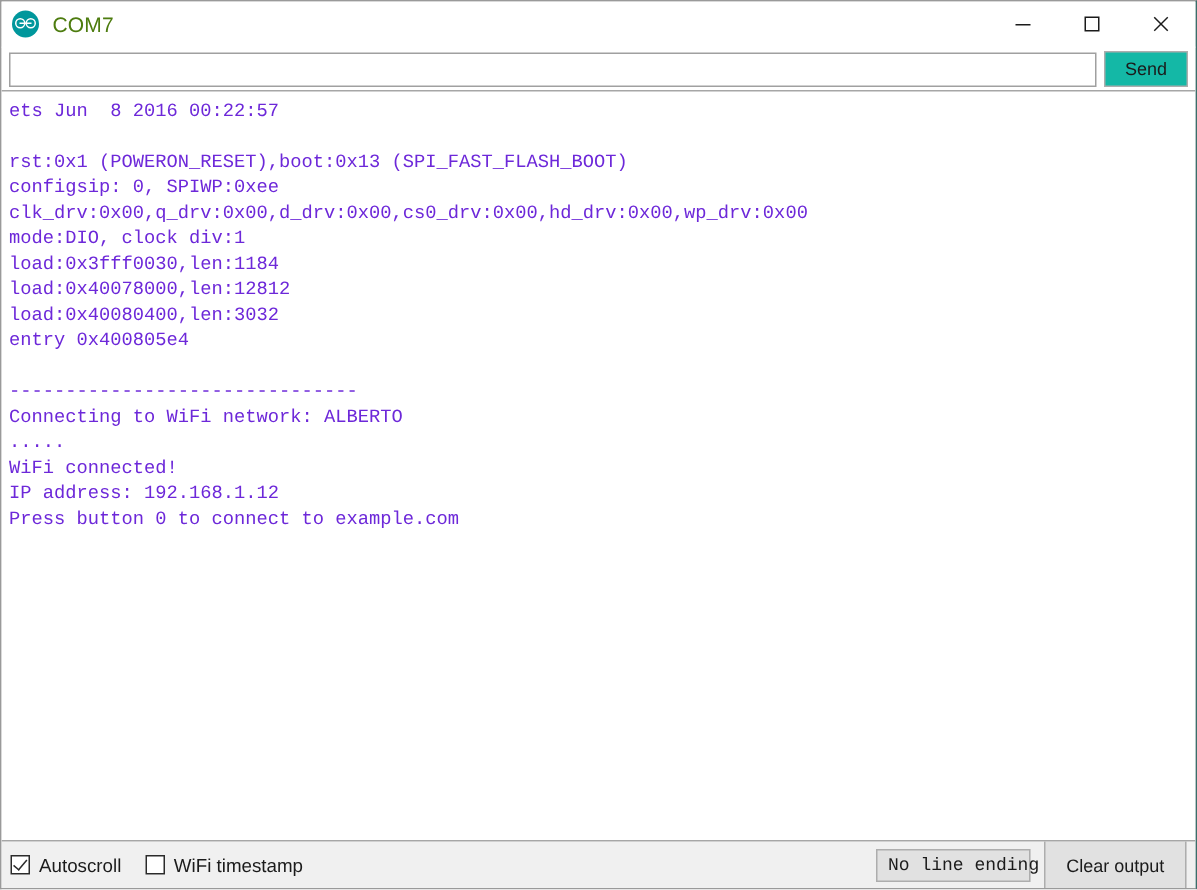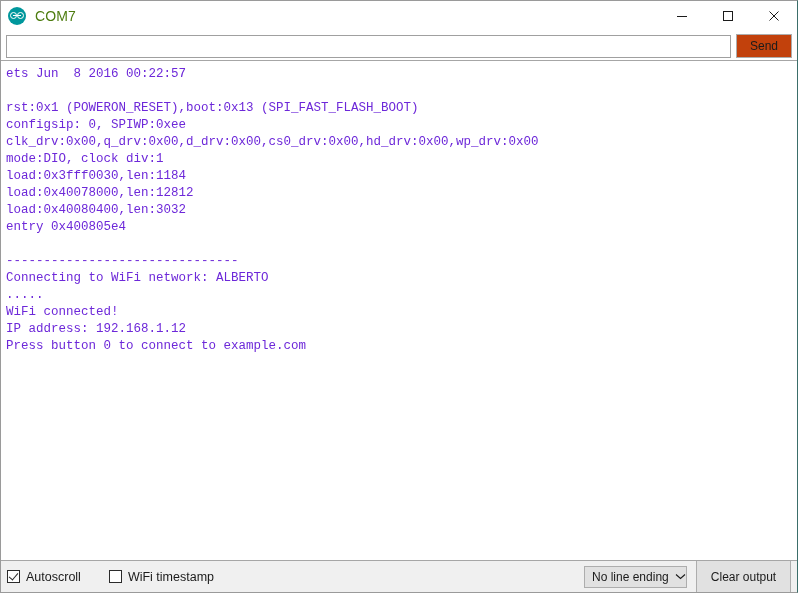--- a/index.html
+++ b/index.html
@@ -113,21 +113,21 @@
     font-size: 12px;
     color: #1b1b1b;
     padding: 0 4px;
     outline: none;
   }
   .send-btn {
     flex: 0 0 56px;
     margin-left: 5px;
     height: 24px;
     box-sizing: border-box;
-    background: #c2410c;
+    background: #14b8a6;
     border: 1px solid #adadad;
     font-family: "Liberation Sans", sans-serif;
     font-size: 12px;
     color: #1b1b1b;
     cursor: default;
     padding: 0;
     line-height: 22px;
   }
 
   
@@ -165,21 +165,21 @@
     height: 31px;
     background: #f0f0f0;
     display: flex;
     align-items: center;
     padding: 0 6px;
     box-sizing: border-box;
   }
   .chk-group {
     display: flex;
     align-items: center;
-    gap: 28px;
+    gap: 16px;
   }
   .chk {
     display: flex;
     align-items: center;
     cursor: default;
   }
   .chk-box {
     width: 13px;
     height: 13px;
     box-sizing: border-box;
@@ -219,21 +219,21 @@
     border: 1px solid #adadad;
     display: flex;
     align-items: center;
     padding: 0 6px 0 7px;
     font-size: 12px;
     color: #1b1b1b;
     cursor: default;
     white-space: nowrap;
   }
   .combo .combo-label { line-height: 20px; }
-  .combo.line-ending { width: 103px; }
+  .combo.line-ending { width: 103px; font-family: Liberation Mono, monospace; }
   .combo.baud { width: 87px; }
   .chevron {
     margin-left: auto;
     padding-left: 6px;
     display: flex;
     align-items: center;
   }
   .clear-btn {
     width: 95px;
     height: 38px;

